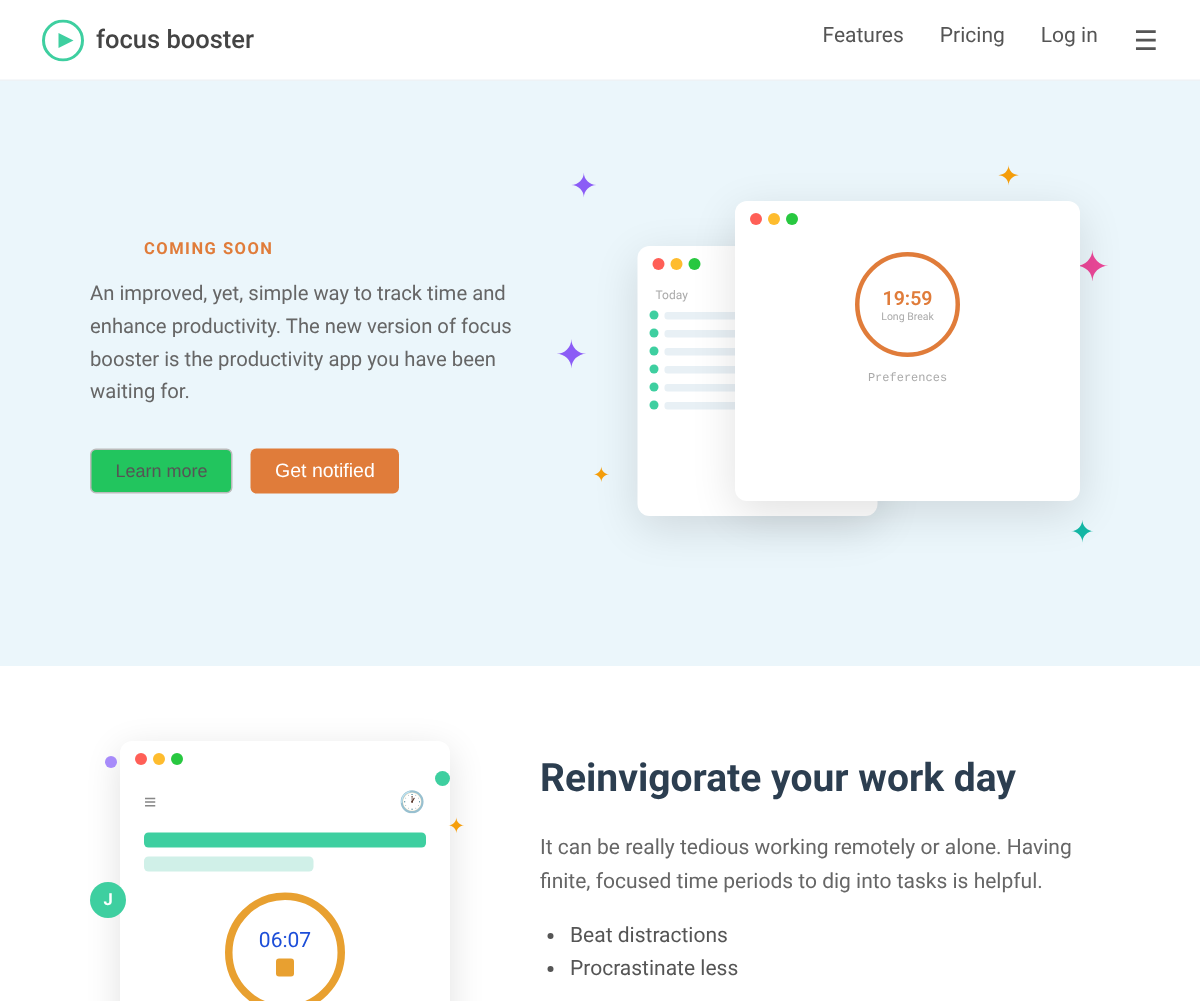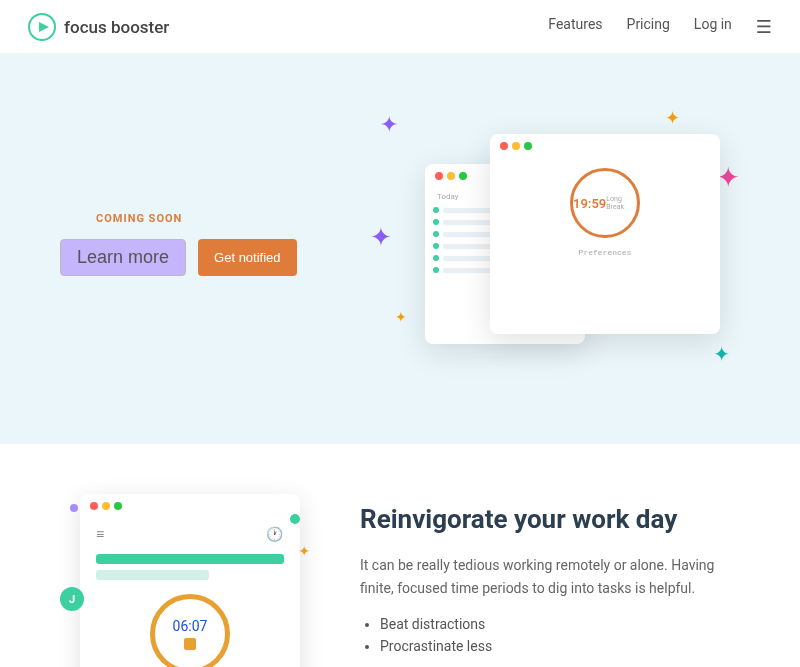--- a/index.html
+++ b/index.html
@@ -28,22 +28,22 @@
       background: #ebf6fb; padding: 50px 60px 60px 60px;
       display: flex; align-items: center; justify-content: space-between;
       min-height: 340px; position: relative; overflow: hidden;
     }
     .hero-content { max-width: 340px; }
     .coming-soon { color: #e07c3a; font-size: 11px; font-weight: 700; letter-spacing: 1px; text-transform: uppercase; margin-bottom: 14px; padding-left: 36px; }
     .hero-title { font-size: 30px; font-weight: 700; color: #2c3e50; line-height: 1.25; margin-bottom: 18px; }
     .hero-desc { font-size: 13.5px; color: #666; line-height: 1.6; margin-bottom: 26px; }
     .hero-buttons { display: flex; gap: 12px; }
     .btn-learn {
-      border: 1px solid #bbb; background: #c4b5fd; color: #555;
-      border-radius: 4px; padding: 7px 16px; font-size: 18px; cursor: pointer;
+      border: 1px solid #bbb; background: #22c55e; color: #555;
+      border-radius: 4px; padding: 7px 16px; font-size: 12px; cursor: pointer;
     }
     .btn-notify {
       background: #e07c3a; color: #fff; border: none;
       border-radius: 4px; padding: 7px 16px; font-size: 13px; cursor: pointer;
     }
 
     
     .hero-illustration { position: relative; width: 380px; height: 280px; flex-shrink: 0; }
     .app-window {
       position: absolute; background: #fff; border-radius: 8px;
@@ -57,21 +57,21 @@
 
     .win-main {
       width: 230px; height: 200px; top: 30px; right: 20px;
     }
     .win-sidebar {
       width: 160px; height: 180px; top: 60px; right: 155px;
     }
     .win-main-inner { padding: 0 12px 12px; }
     .timer-circle {
       width: 70px; height: 70px; border-radius: 50%;
-      border: 3px solid #e07c3a; display: flex; flex-direction: row;
+      border: 3px solid #e07c3a; display: flex; flex-direction: column;
       align-items: center; justify-content: center; margin: 10px auto;
     }
     .timer-text { font-size: 13px; font-weight: 600; color: #e07c3a; }
     .timer-label { font-size: 7px; color: #aaa; }
     .win-pref { font-size: 8px; color: #aaa; text-align: center; padding: 0 8px; font-family: Liberation Mono, monospace; }
 
     .sidebar-rows { padding: 4px 8px; }
     .sidebar-row { display: flex; align-items: center; gap: 4px; margin-bottom: 6px; }
     .sb-dot { width: 6px; height: 6px; border-radius: 50%; background: #3ecfa0; flex-shrink: 0; }
     .sb-line { height: 5px; border-radius: 2px; background: #e8f0f5; flex: 1; }
@@ -144,20 +144,21 @@
     <a class="nav-link">Features</a>
     <a class="nav-link">Pricing</a>
     <a class="btn-login">Log in</a>
     <span class="nav-menu">☰</span>
   </div>
 </nav>
 
 <section class="hero">
   <div class="hero-content">
     <div class="coming-soon">COMING SOON</div>
+    <p class="hero-desc">An improved, yet, simple way to track time and enhance productivity. The new version of focus booster is the productivity app you have been waiting for.</p>
     <div class="hero-buttons">
       <button class="btn-learn">Learn more</button>
       <button class="btn-notify">Get notified</button>
     </div>
   </div>
 
   <div class="hero-illustration">
 
     <span class="sparkle sp-purple" style="top:10px;left:20px;">✦</span>
     <span class="sparkle sp-gold" style="top:5px;right:60px;font-size:18px;">✦</span>

